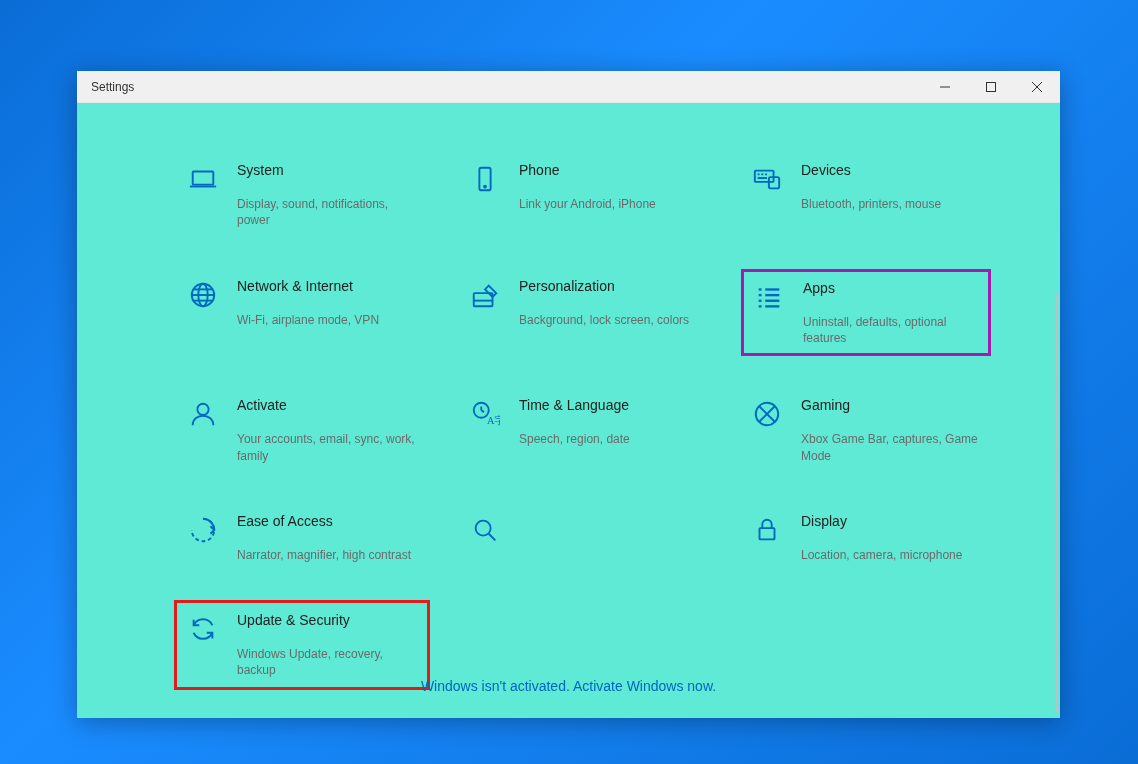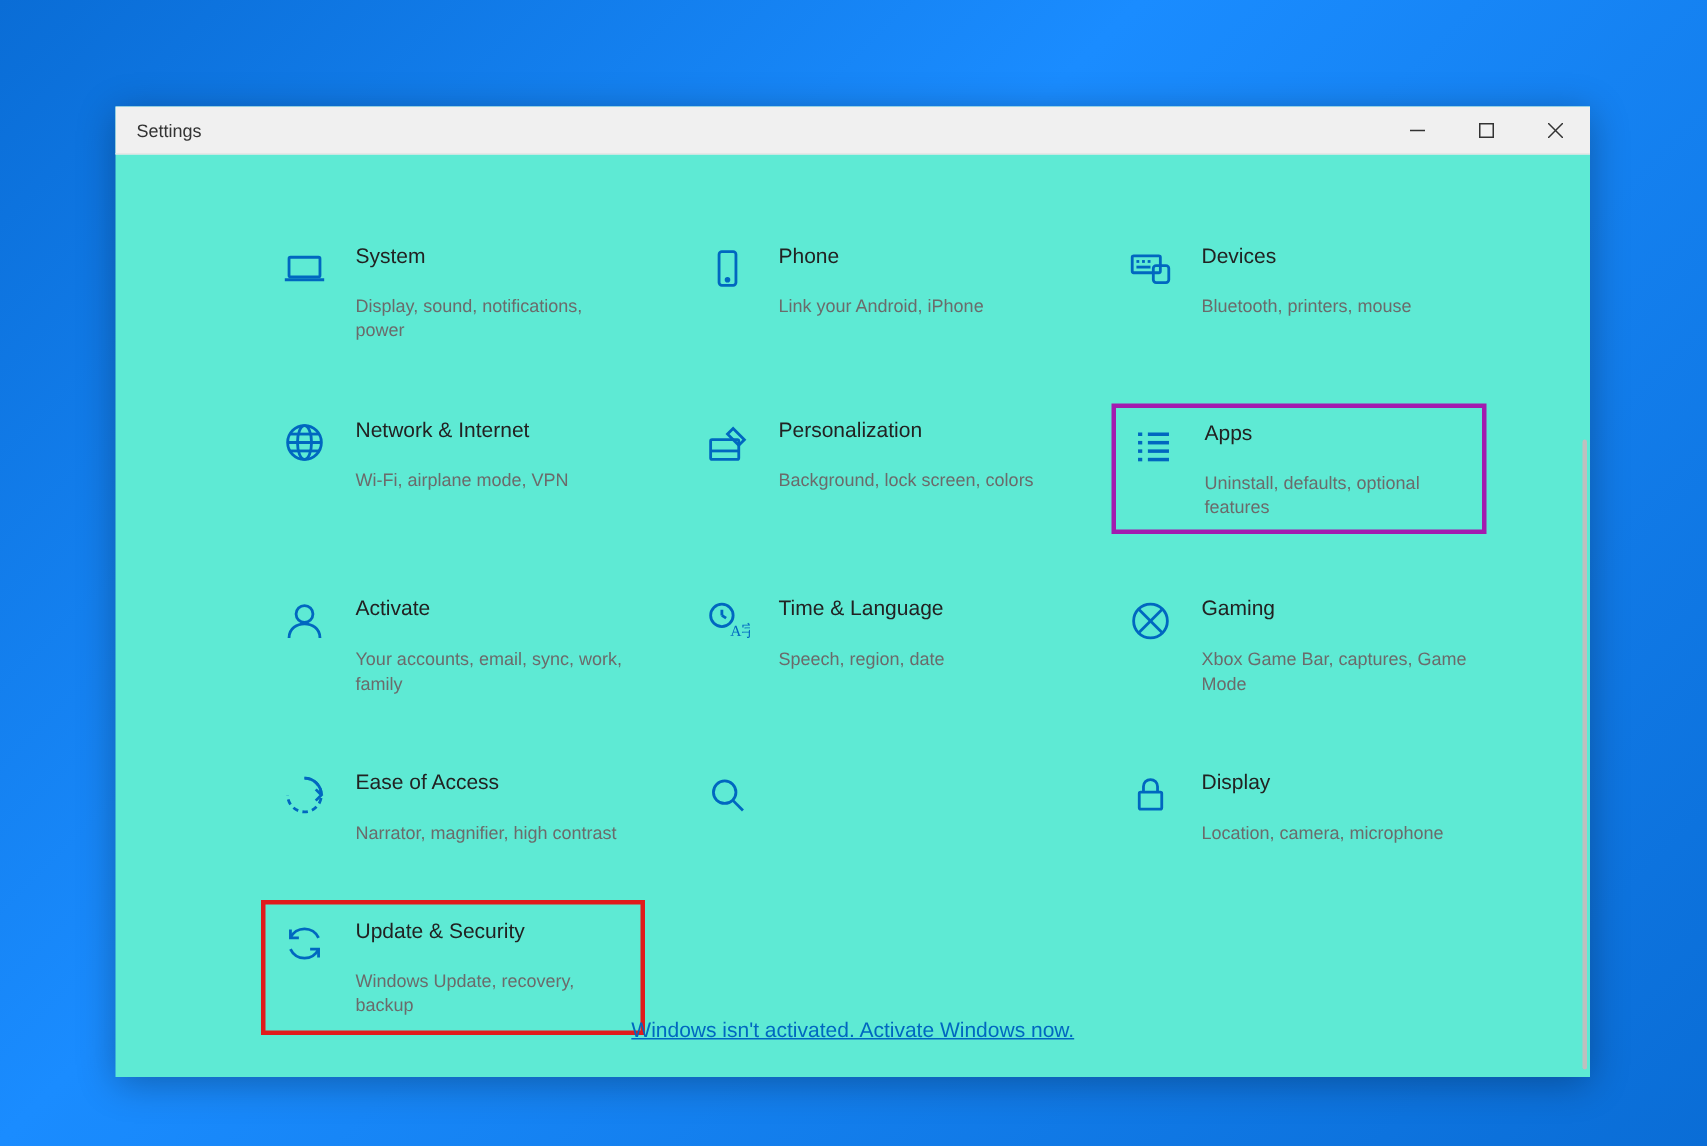--- a/index.html
+++ b/index.html
@@ -110,21 +110,20 @@
   .activate-bar {
     position: absolute;
     bottom: 24px;
     left: 0;
     right: 0;
     text-align: center;
     font-size: 14px;
   }
   .activate-link {
     color: #0067c0;
-    text-decoration: underline;
     cursor: pointer;
   }
   .scrollbar-indicator {
     position: absolute;
     right: 2px;
     top: 190px;
     width: 3px;
     height: 420px;
     background: #bfbfbf;
     border-radius: 2px;

